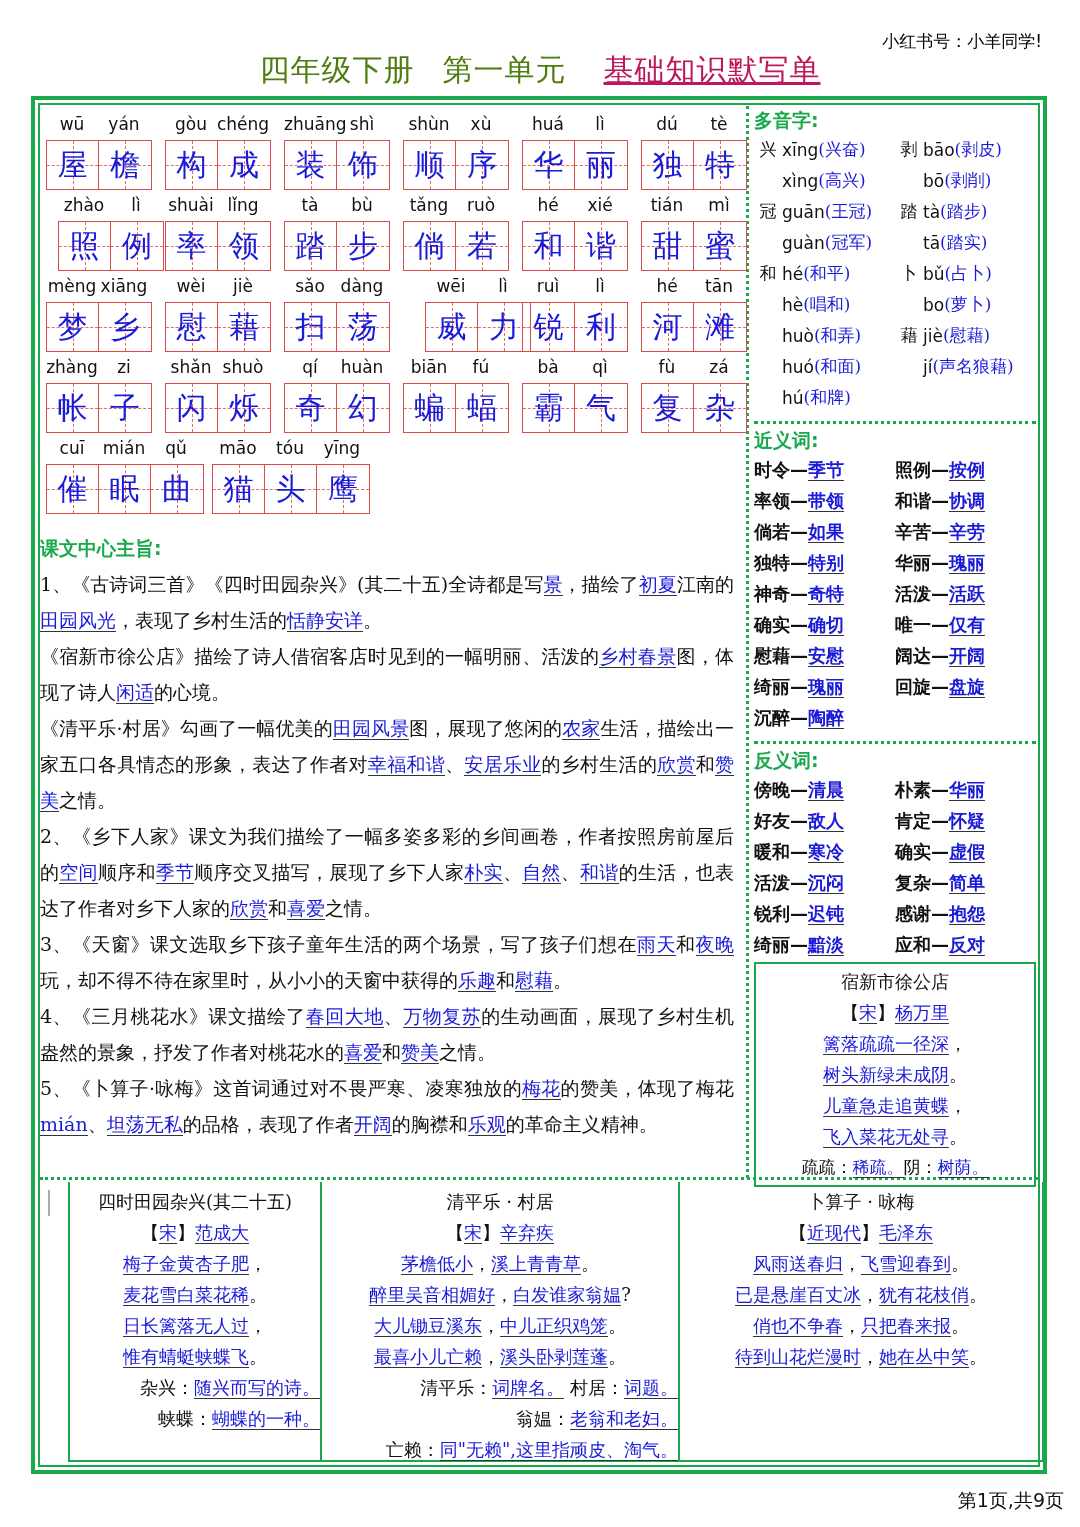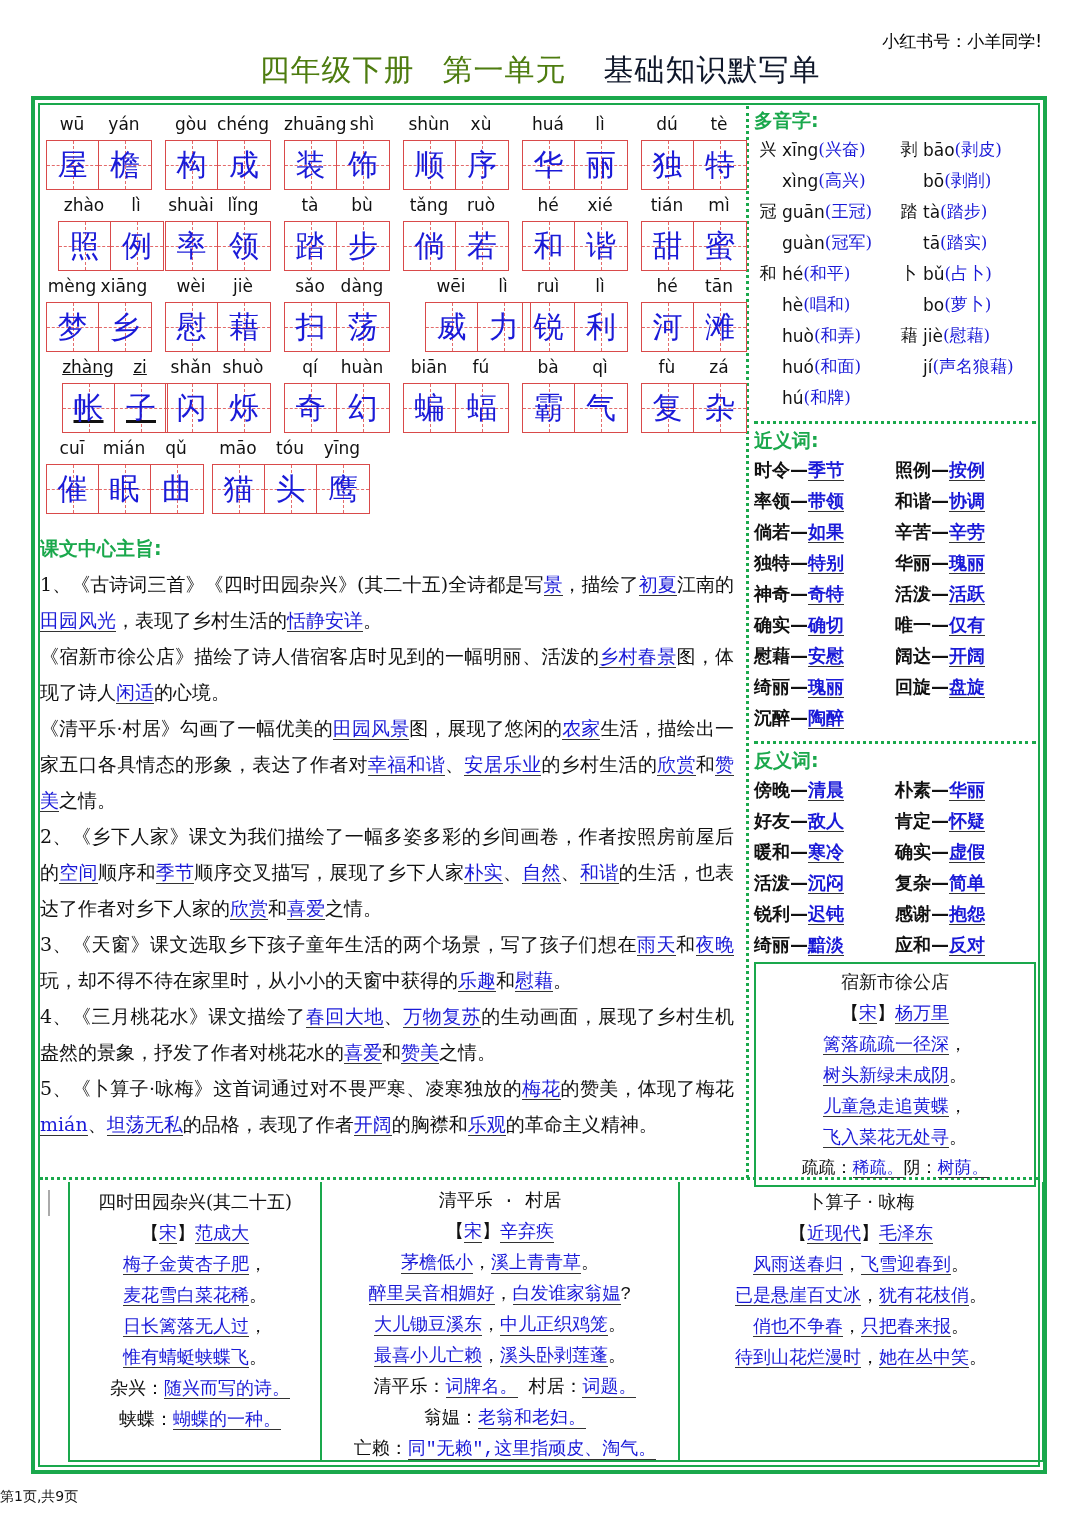--- a/index.html
+++ b/index.html
@@ -2,21 +2,21 @@
 <html><head>
 <meta charset="utf-8">
 <style>
   * { box-sizing: border-box; margin: 0; padding: 0; }
   html, body { width: 1080px; height: 1527px; background: #ffffff; overflow: hidden; }
   body { position: relative; font-family: "DejaVu Serif", "Liberation Serif", serif; color: #111; }
 
   .brand { position: absolute; top: 30px; right: 38px; font-family: "DejaVu Sans", sans-serif; font-size: 17px; color: #000000; }
   .title { position: absolute; top: 50px; left: 0; width: 1080px; text-align: center; font-family: "DejaVu Sans", sans-serif; font-size: 30px; letter-spacing: 1px; }
   .title .t-black { color: #4d7c0f; }
-  .title .t-red { color: #0f172a; margin-left: 37px; }
+  .title .t-red { color: #be185d; margin-left: 37px; text-decoration: underline; }
   .title .gap { display: inline-block; width: 28px; }
 
   
   .frame-outer { position: absolute; left: 31px; top: 96px; width: 1016px; height: 1378px; border: 4px solid #1aa84c; }
   .frame-inner { position: absolute; left: 38px; top: 103px; width: 1002px; height: 1364px; border: 2px solid #1aa84c; }
 
   .vdiv { position: absolute; left: 746px; top: 106px; height: 1072px; border-left: 3px dotted #1aa84c; }
   .hdiv-bottom { position: absolute; left: 40px; top: 1177px; width: 998px; border-top: 3px dotted #1aa84c; }
 
   
@@ -49,26 +49,26 @@
   .syn-row { display: flex; height: 31px; align-items: center; font-size: 18px; }
   .syn-col { width: 141px; white-space: nowrap; font-weight: bold; }
 
   .poem-box { border: 2px solid #1aa84c; text-align: center; font-size: 18px; line-height: 31px; padding: 2px 0; }
   .poem-title { color: #111; }
 
   
   .bottom { position: absolute; left: 68px; top: 1182px; height: 280px; display: flex; }
   .bp { border: 2px solid #1aa84c; border-top: none; text-align: center; font-size: 18px; line-height: 31px; padding-top: 4px; }
   .bp1 { width: 254px; }
-  .bp2 { width: 358px; border-left: none; font-family: Liberation Mono, monospace; }
+  .bp2 { width: 358px; border-left: none; }
   .bp3 { width: 364px; border-left: none; border-right-width: 2px; }
-  .note { text-align: center; padding-left: 10px; }
+  .note { text-align: right; padding-left: 10px; }
   .gray-bar { position: absolute; left: 48px; top: 1190px; height: 26px; border-left: 2px solid #aaa; }
 
-  .footer { position: absolute; top: 1488px; left: 0; width: 1064px; text-align: left; font-family: "DejaVu Sans", sans-serif; font-size: 14px; color: #111; }
+  .footer { position: absolute; top: 1488px; left: 0; width: 1064px; text-align: right; font-family: "DejaVu Sans", sans-serif; font-size: 19px; color: #111; }
 </style>
 </head>
 <body>
 
 <div class="brand">小红书号：小羊同学!</div>
 <div class="title">
   <span class="t-black">四年级下册</span><span class="gap"></span><span class="t-black">第一单元</span><span class="t-red">基础知识默写单</span>
 </div>
 
 <div class="frame-outer"></div>
@@ -330,21 +330,21 @@
           <div class="box">
             <span>河</span>
           </div>
           <div class="box">
             <span>滩</span>
           </div>
         </div>
       </div>
     </div>
   <div class="vrow">
-      <div class="vword" style="left: 16px; text-decoration: underline;">
+      <div class="vword" style="left: 0px;">
         <div class="pinyin">
           <span>zhàng</span>
           <span>zi</span>
         </div>
         <div class="boxes">
           <div class="box">
             <span>帐</span>
           </div>
           <div class="box">
             <span>子</span>

